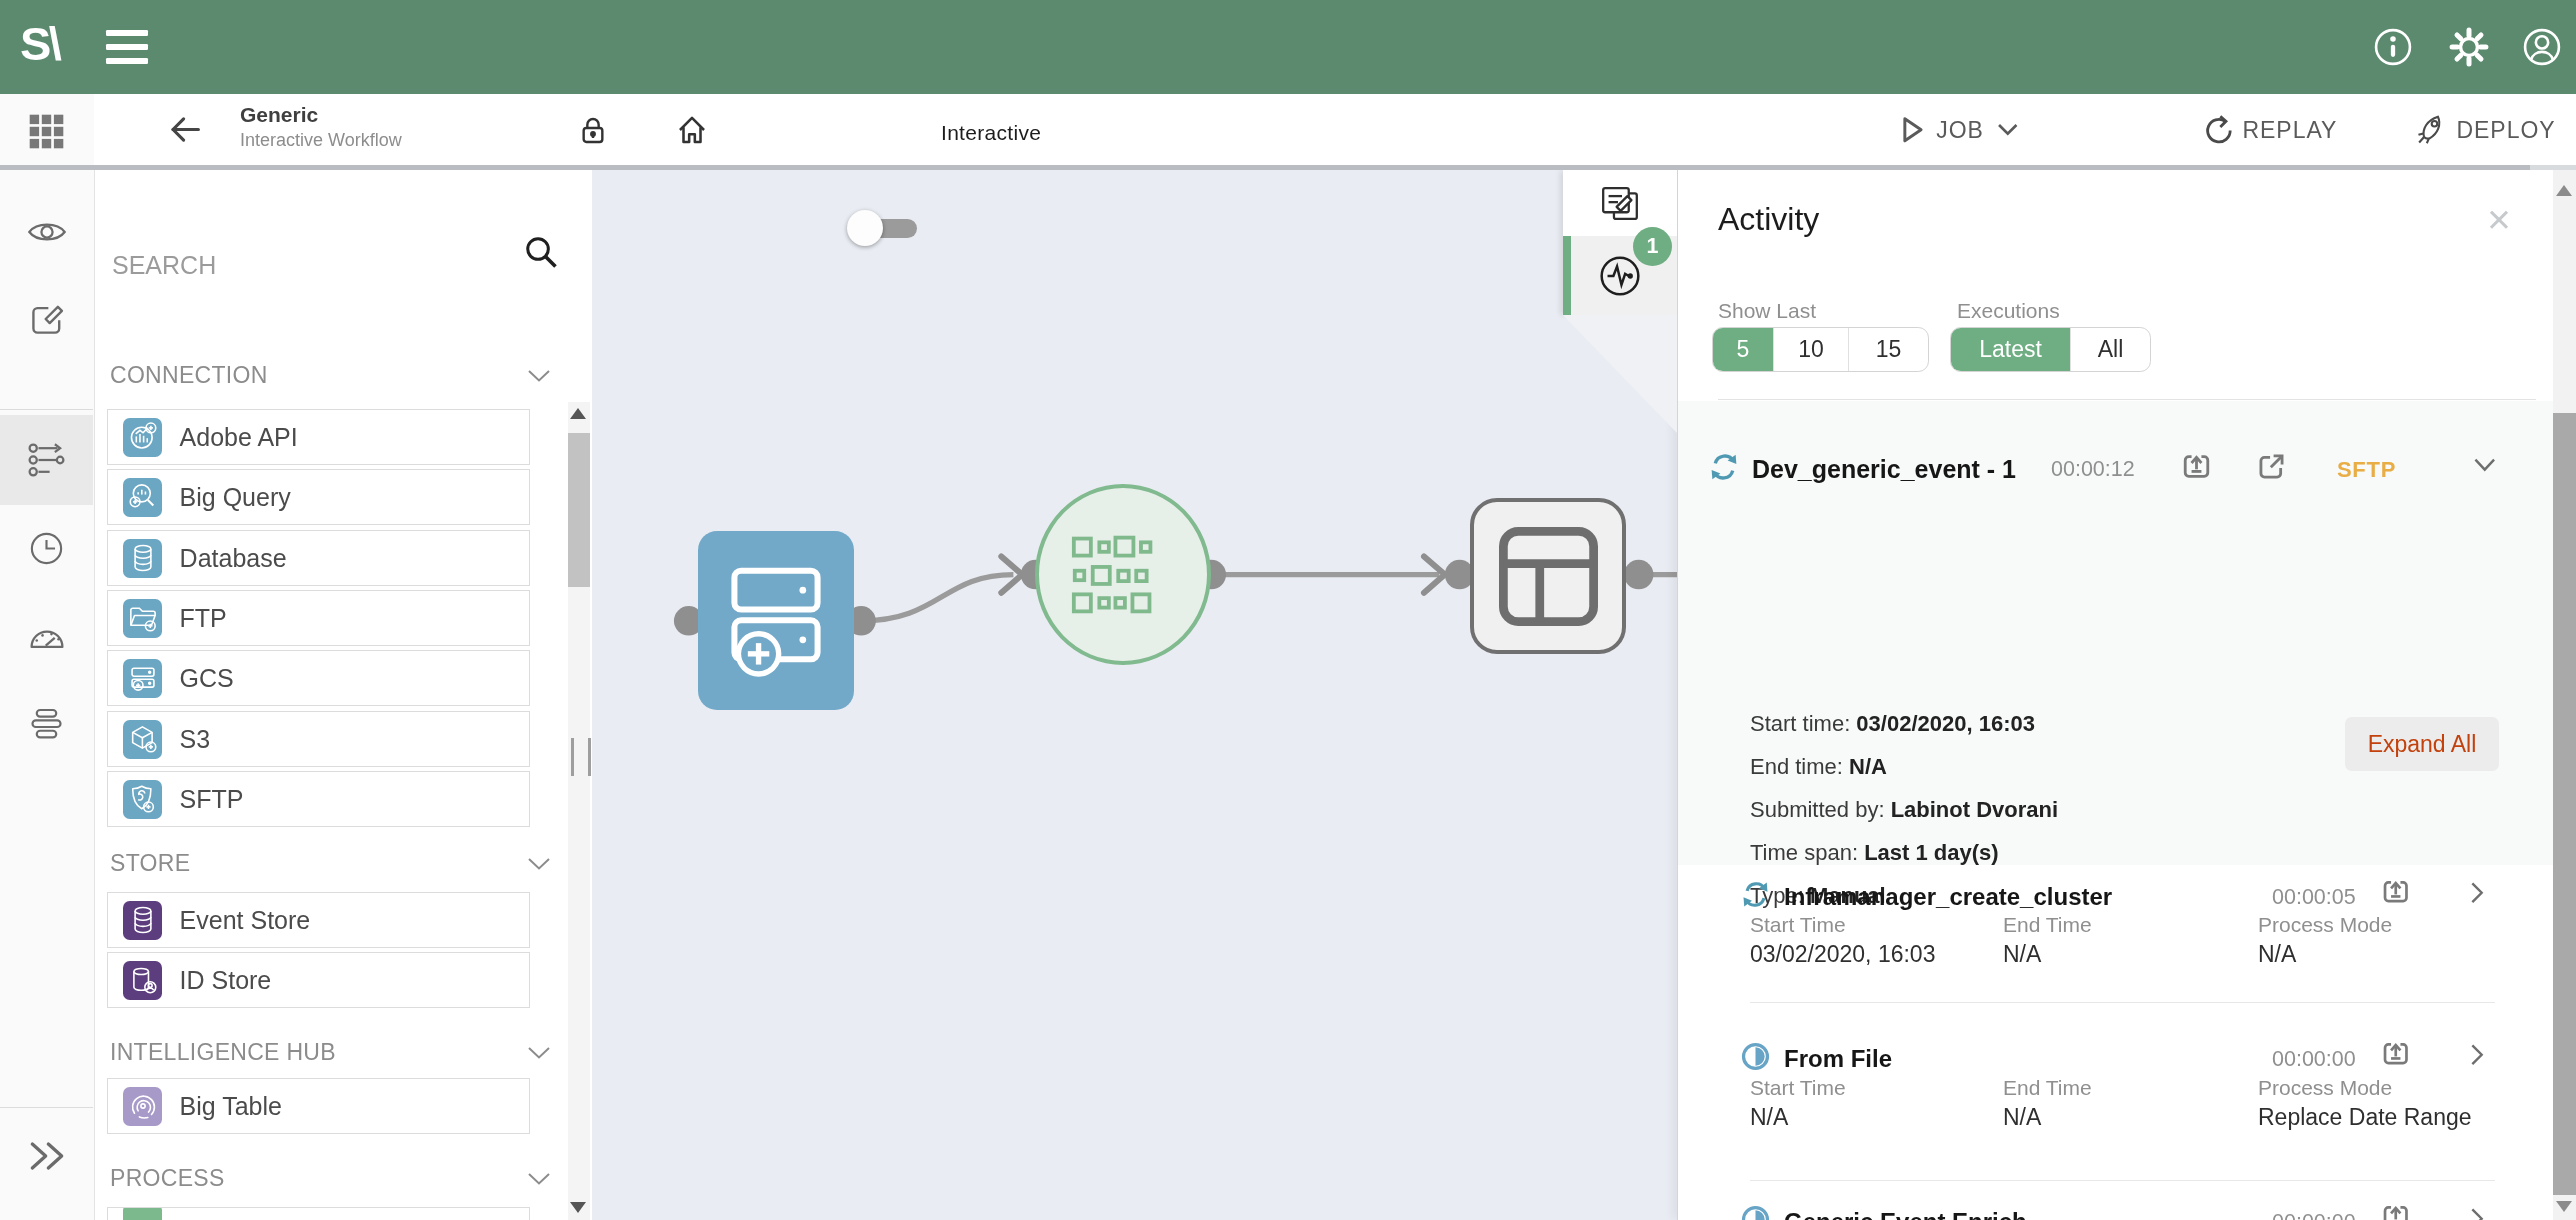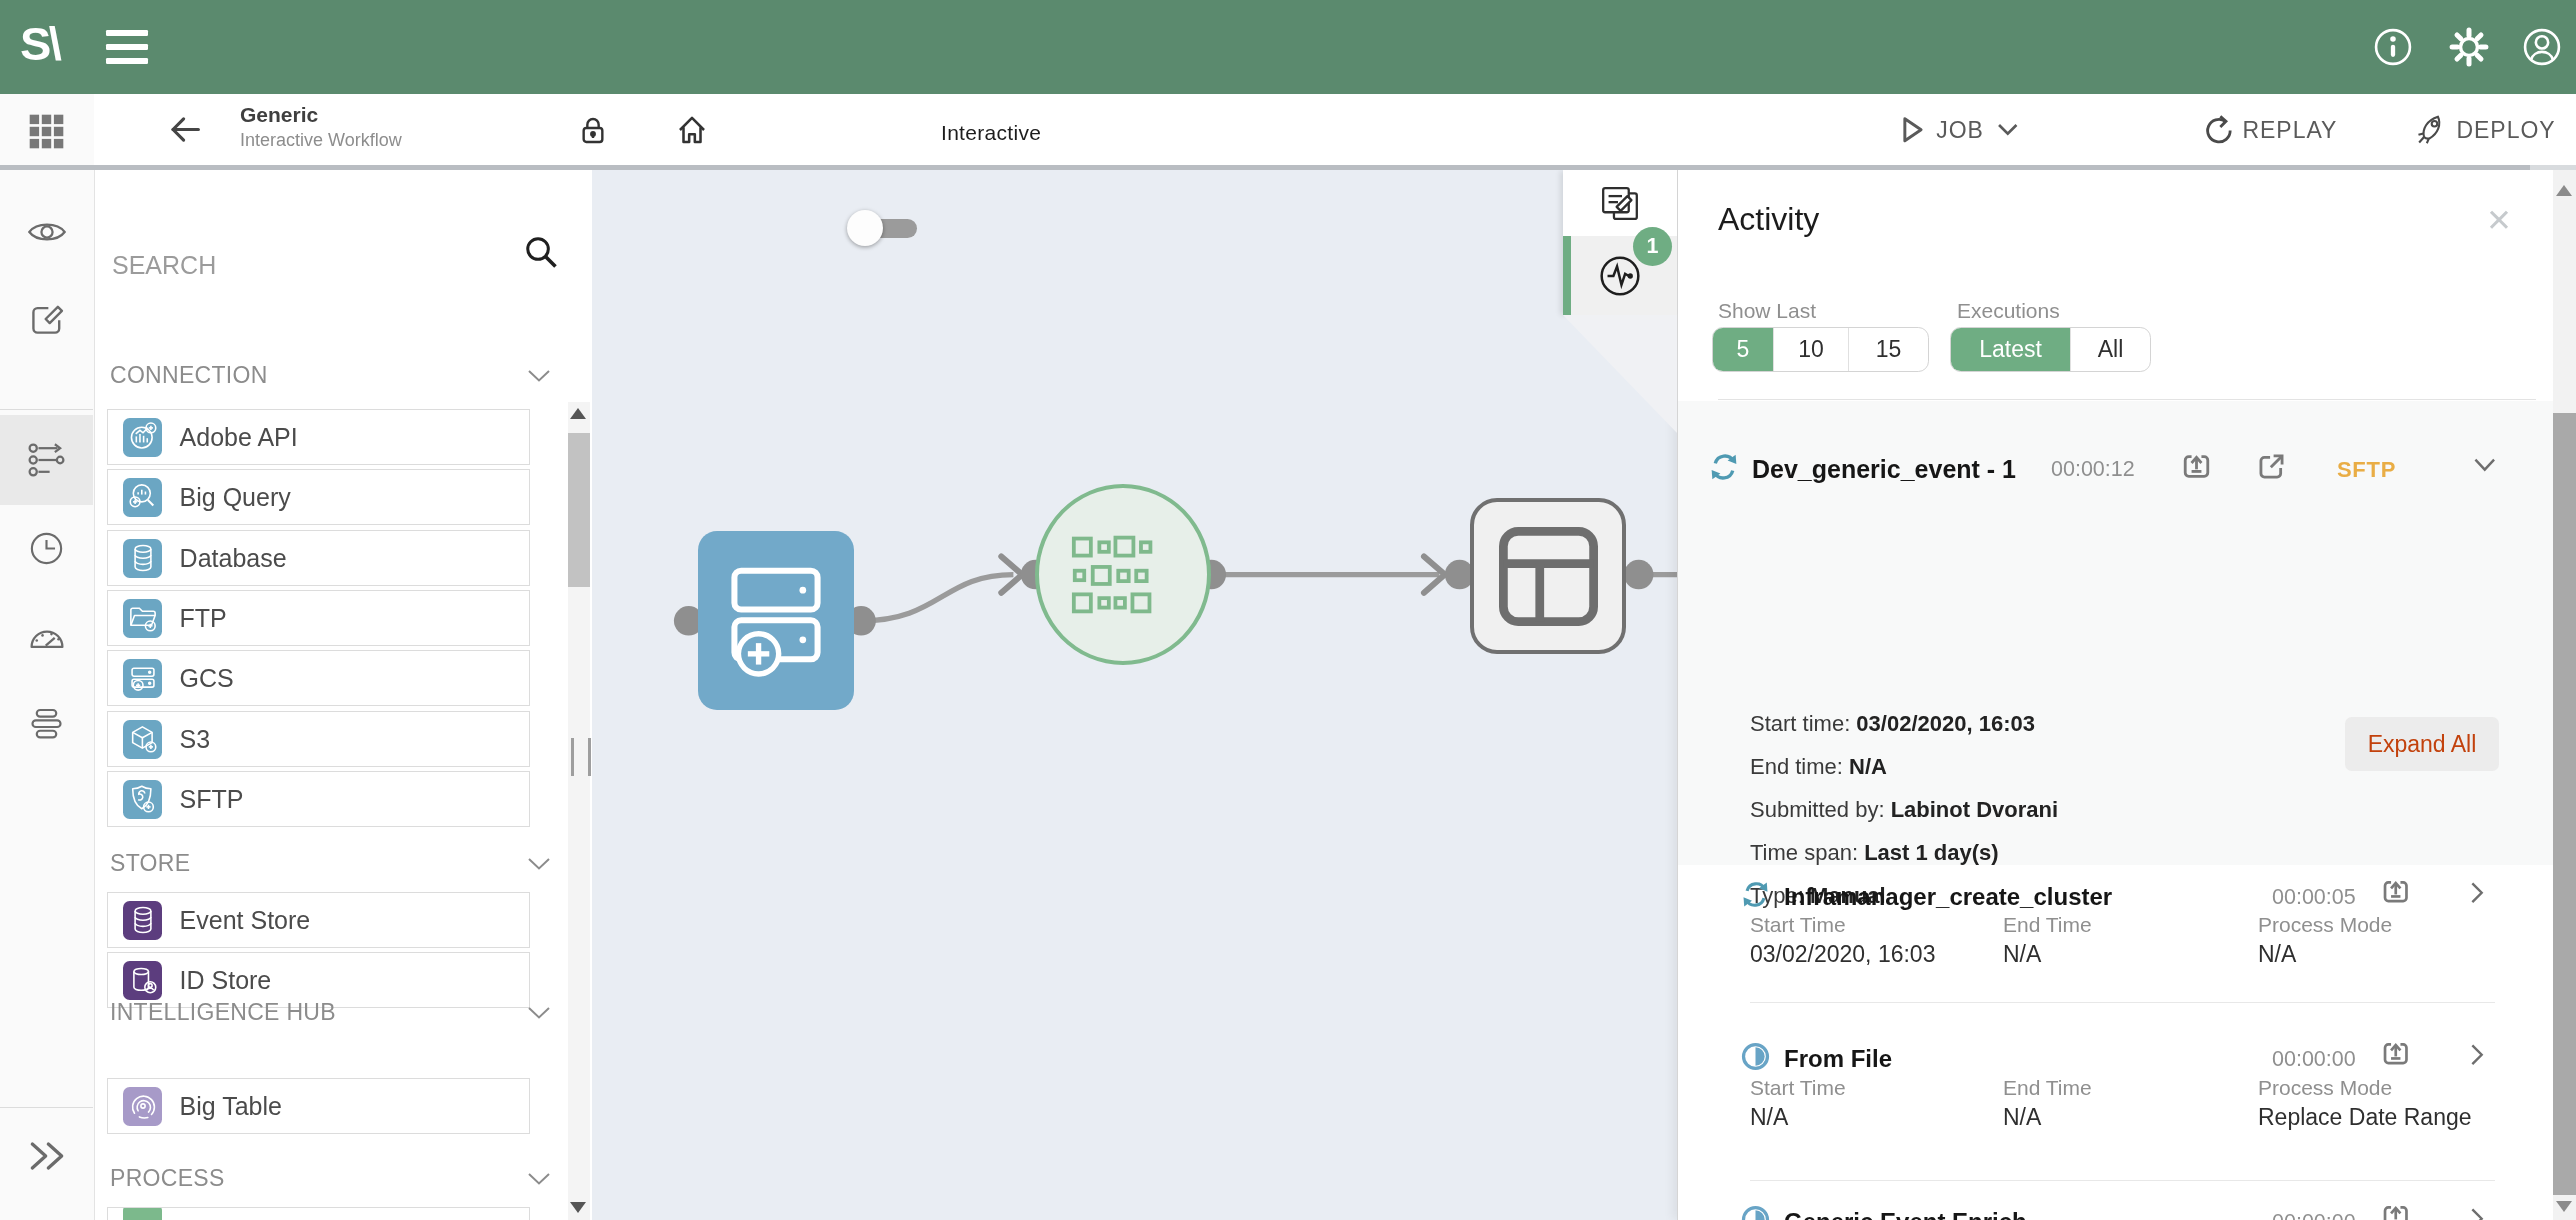--- a/index.html
+++ b/index.html
@@ -404,21 +404,21 @@
           <ellipse cx="25" cy="14" rx="12" ry="5"></ellipse>
           <path d="M13,14 V40 a12,5 0 0 0 24,0 V14"></path>
           <circle cx="40" cy="40" r="9"></circle>
             <circle cx="40" cy="37" r="3"></circle>
             <path d="M34.5,44.5 a6,5 0 0 1 11,0"></path>
         </svg>
       </span>
       <span class="card-label">ID Store</span>
     </div>
 
-    <div class="sec-hd" style="top:828px;">
+    <div class="sec-hd" style="top:868px;">
       <span>INTELLIGENCE HUB</span>
       <svg width="28" height="17.4" viewBox="0 0 42 26" fill="none" stroke="#8c8c8c" stroke-width="3">
           <polyline points="6,6 21,20 36,6"></polyline>
         </svg>
     </div>
     <div class="card" style="top:908px;">
       <span class="icon-sq" style="background:#a79ac8;">
         <svg width="34" height="34" viewBox="0 0 56 56" fill="none" stroke="#fff" stroke-width="2.6" stroke-linecap="round">
           <path d="M14,40 a18,18 0 1 1 28,2"></path>
             <path d="M20,36 a11,11 0 1 1 17,2"></path>

